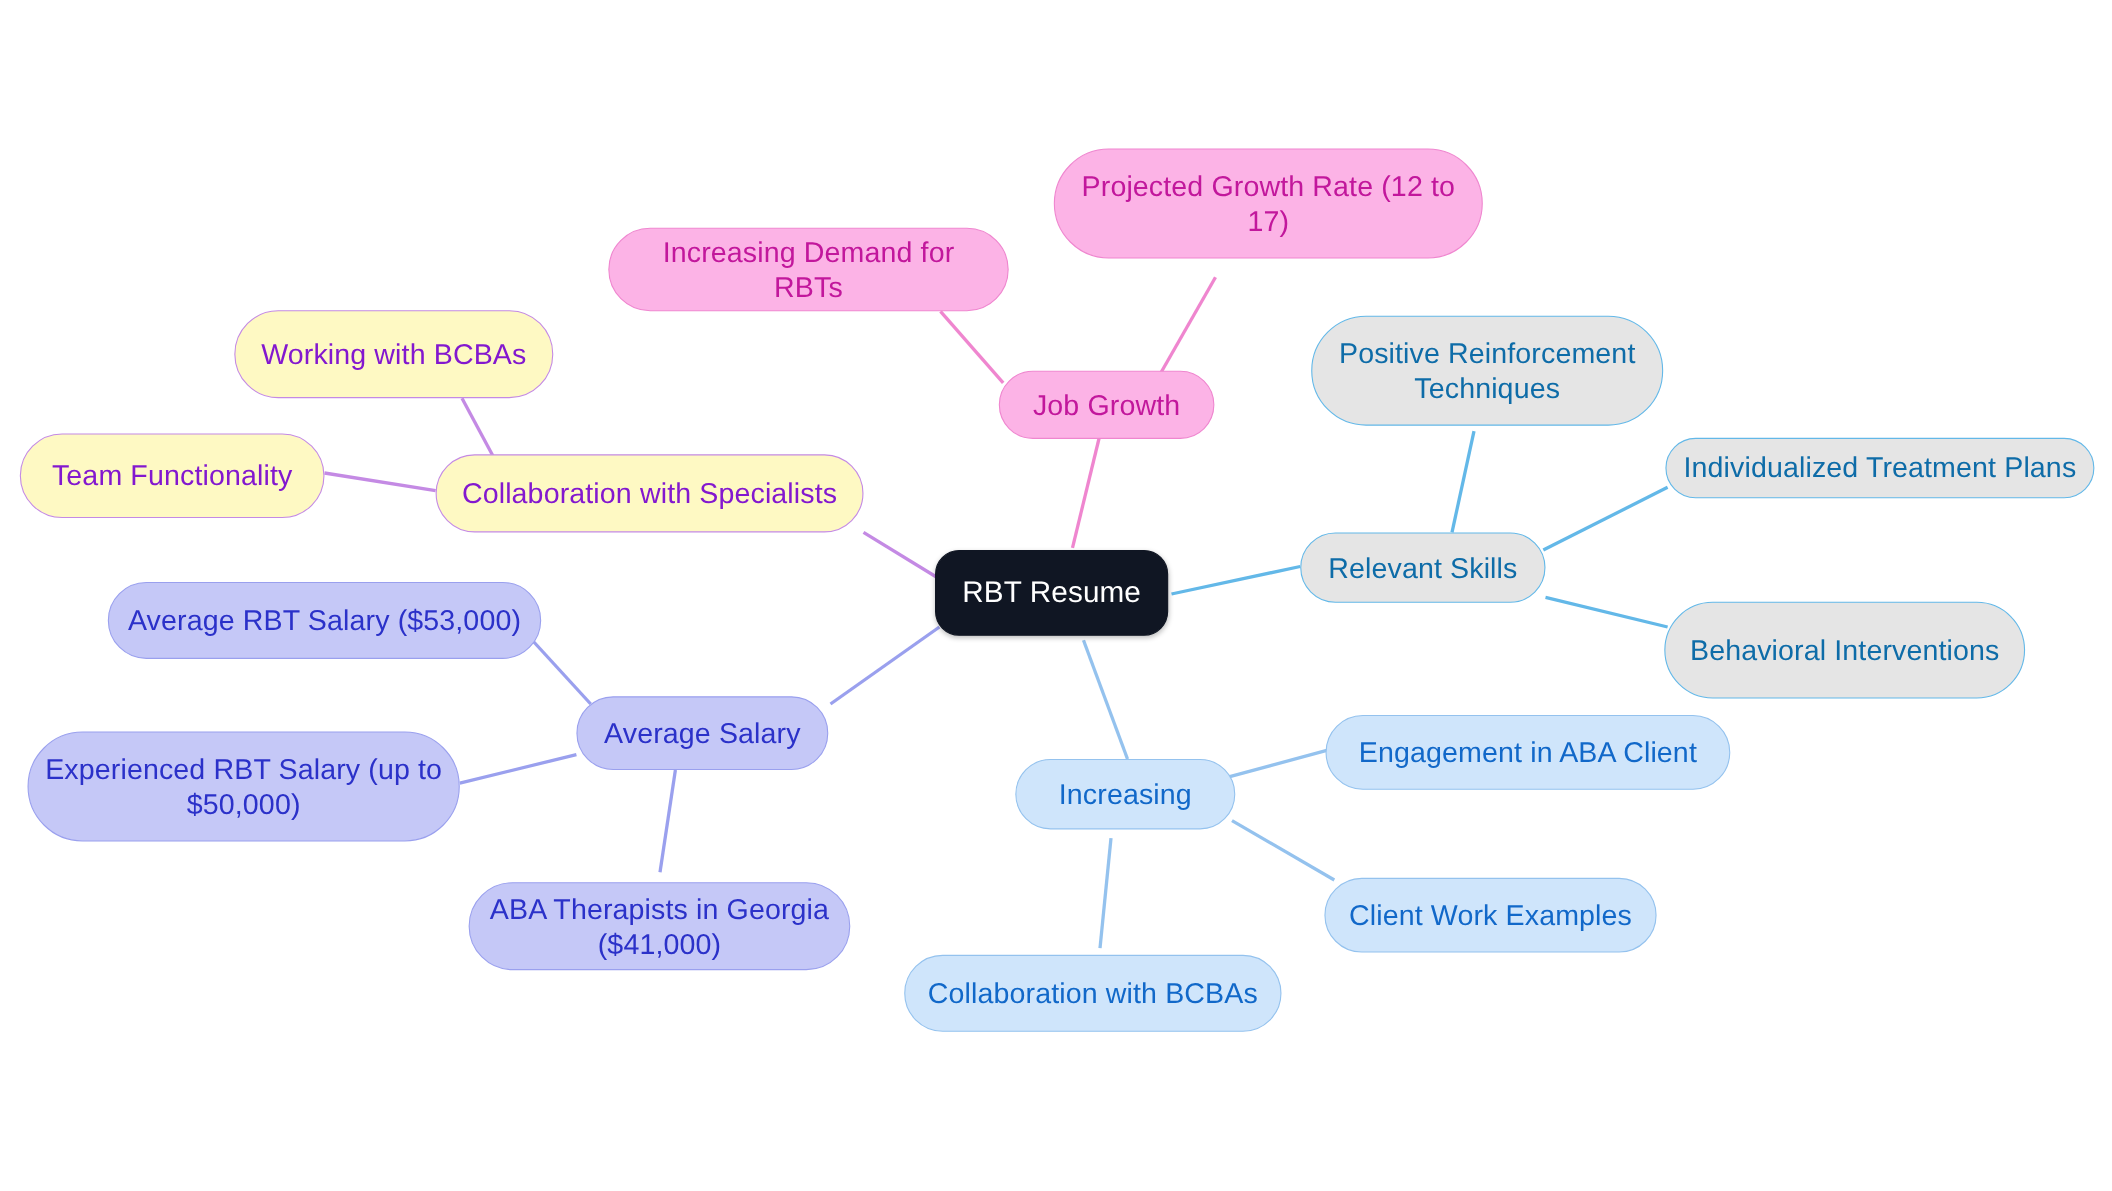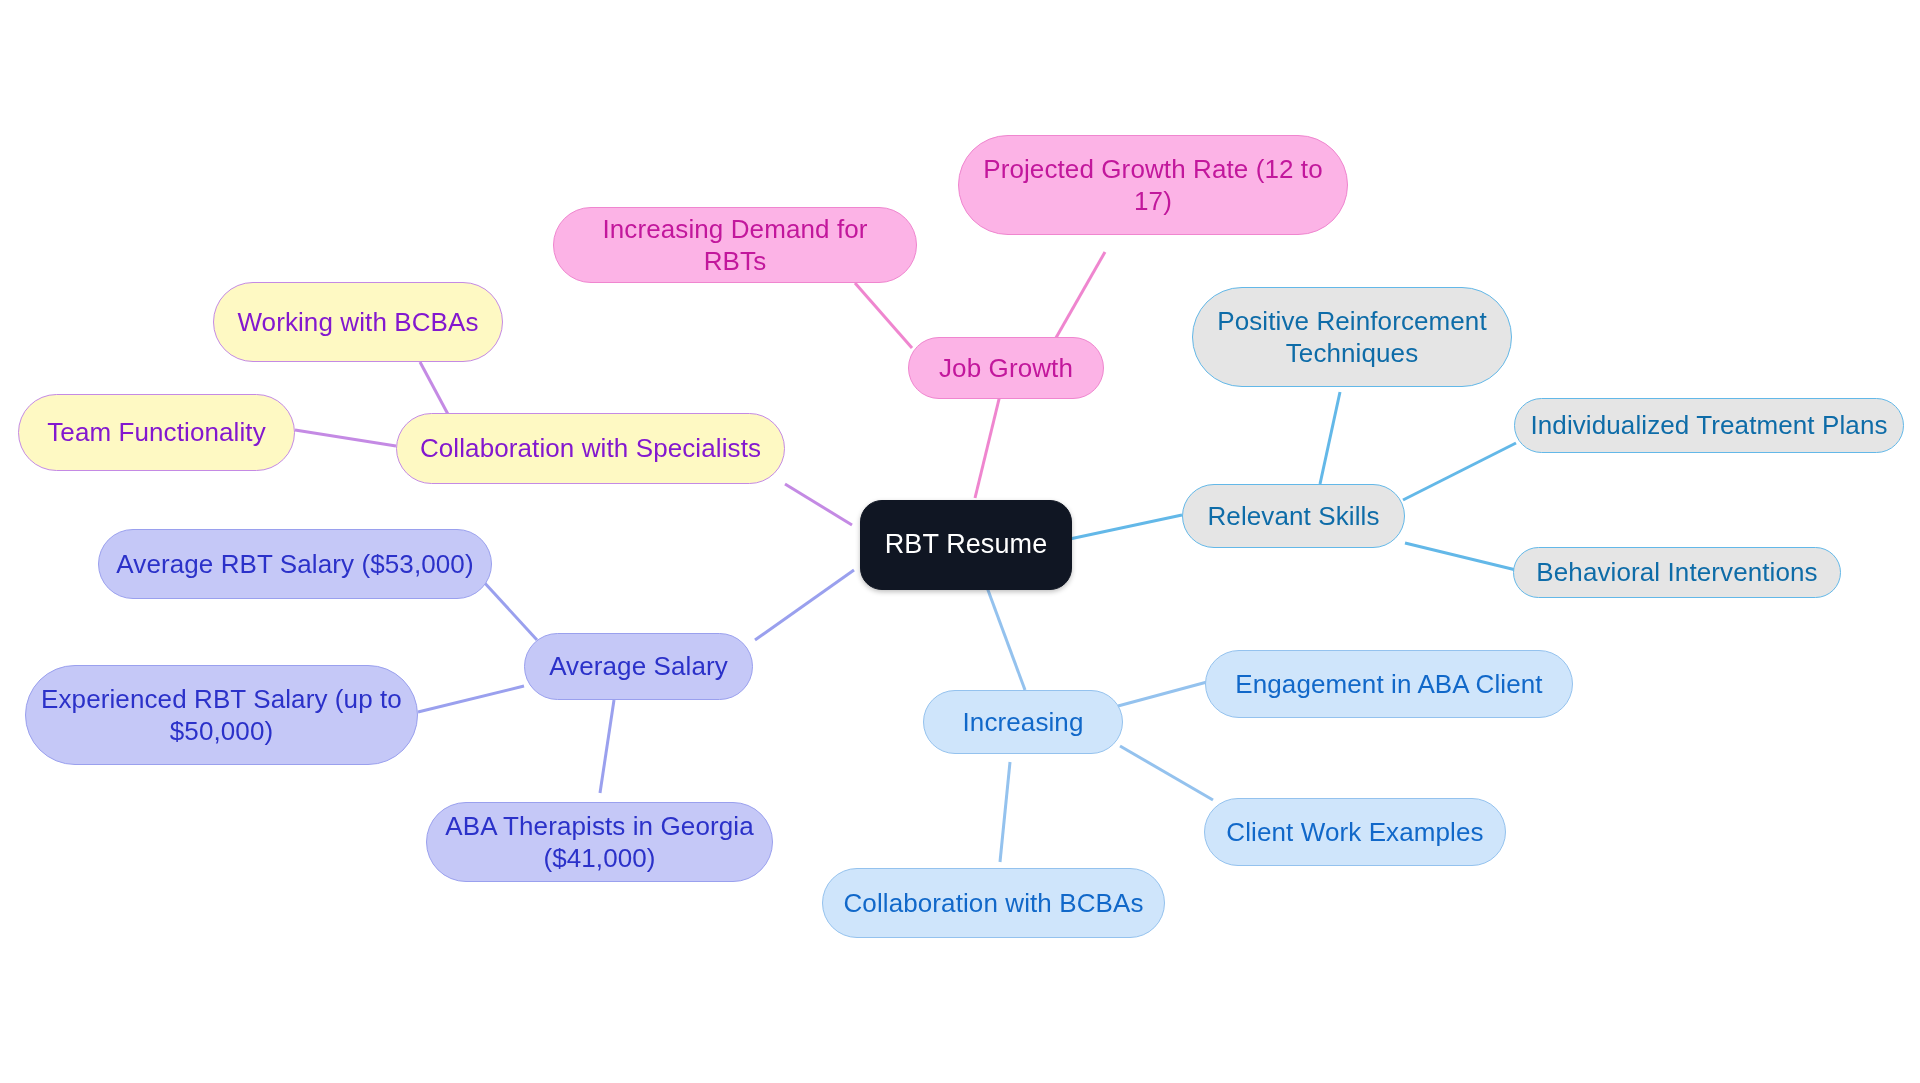--- a/index.html
+++ b/index.html
@@ -101,21 +101,21 @@
 
     <line x1="1320" y1="484" x2="1340" y2="392" stroke="#63b8e8" stroke-width="3"></line>
     <line x1="1403" y1="500" x2="1516" y2="443" stroke="#63b8e8" stroke-width="3"></line>
     <line x1="1405" y1="543" x2="1516" y2="570" stroke="#63b8e8" stroke-width="3"></line>
 
     <line x1="1118" y1="706" x2="1207" y2="682" stroke="#94c2ee" stroke-width="3"></line>
     <line x1="1120" y1="746" x2="1213" y2="800" stroke="#94c2ee" stroke-width="3"></line>
     <line x1="1010" y1="762" x2="1000" y2="862" stroke="#94c2ee" stroke-width="3"></line>
   </svg>
 
-  <div class="node node-root" style="left:850px; top:500px; width:212px; height:90px;margin-left:10px;">
+  <div class="node node-root" style="left:850px; top:500px; width:212px; height:78px;">
     <span>RBT Resume</span>
   </div>
 
   <div class="node node-pink fs-26" style="left:908px; top:337px; width:196px; height:62px;">
     <span>Job Growth</span>
   </div>
 
   <div class="node node-pink fs-26" style="left:958px; top:135px; width:390px; height:100px;">
     <span>Projected Growth Rate (12 to
 17)</span>
@@ -161,21 +161,21 @@
 
   <div class="node node-blue fs-26" style="left:1192px; top:287px; width:320px; height:100px;">
     <span>Positive Reinforcement
 Techniques</span>
   </div>
 
   <div class="node node-blue fs-26" style="left:1514px; top:398px; width:390px; height:55px;">
     <span>Individualized Treatment Plans</span>
   </div>
 
-  <div class="node node-blue fs-26" style="left:1513px; top:547px; width:328px; height:51px;">
+  <div class="node node-blue fs-26" style="left:1513px; top:547px; width:328px; height:88px;">
     <span>Behavioral Interventions</span>
   </div>
 
   <div class="node node-lightblue fs-26" style="left:923px; top:690px; width:200px; height:64px;">
     <span>Increasing</span>
   </div>
 
   <div class="node node-lightblue fs-26" style="left:1205px; top:650px; width:368px; height:68px;">
     <span>Engagement in ABA Client</span>
   </div>

